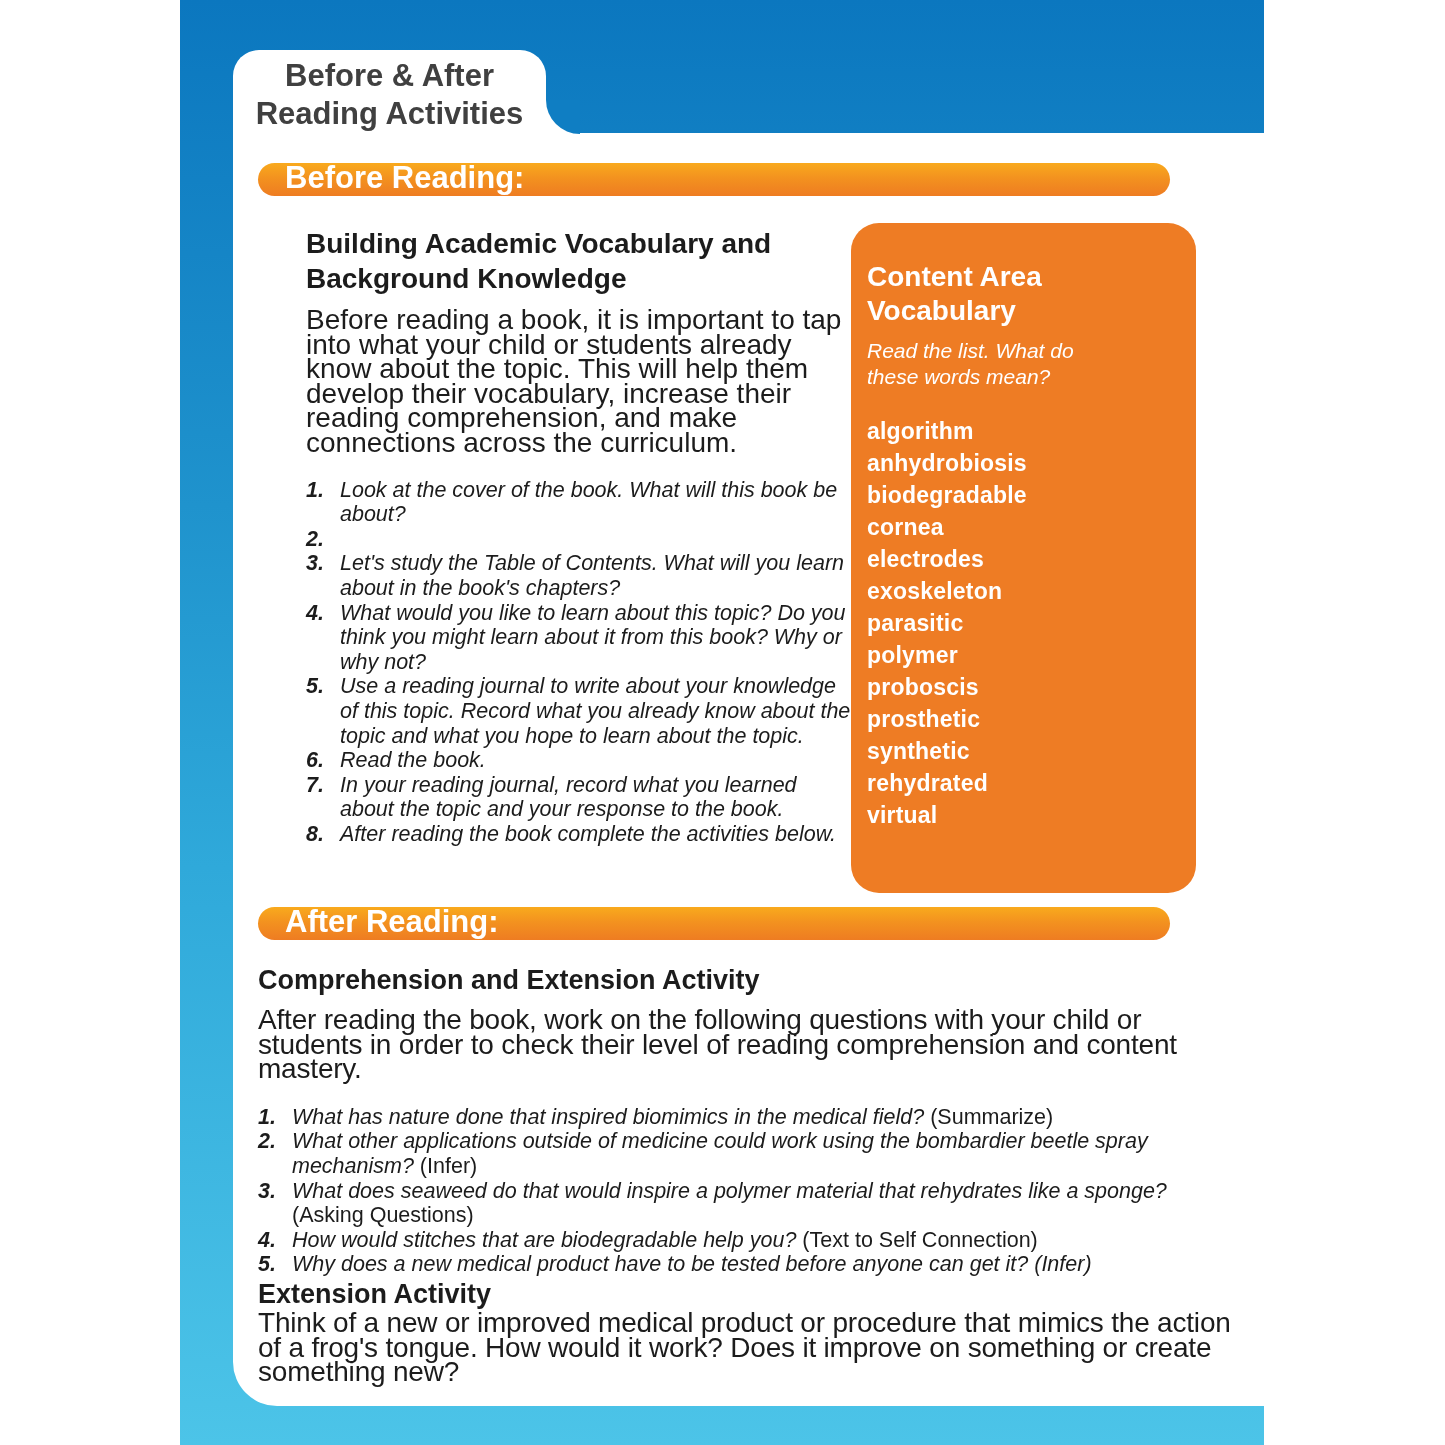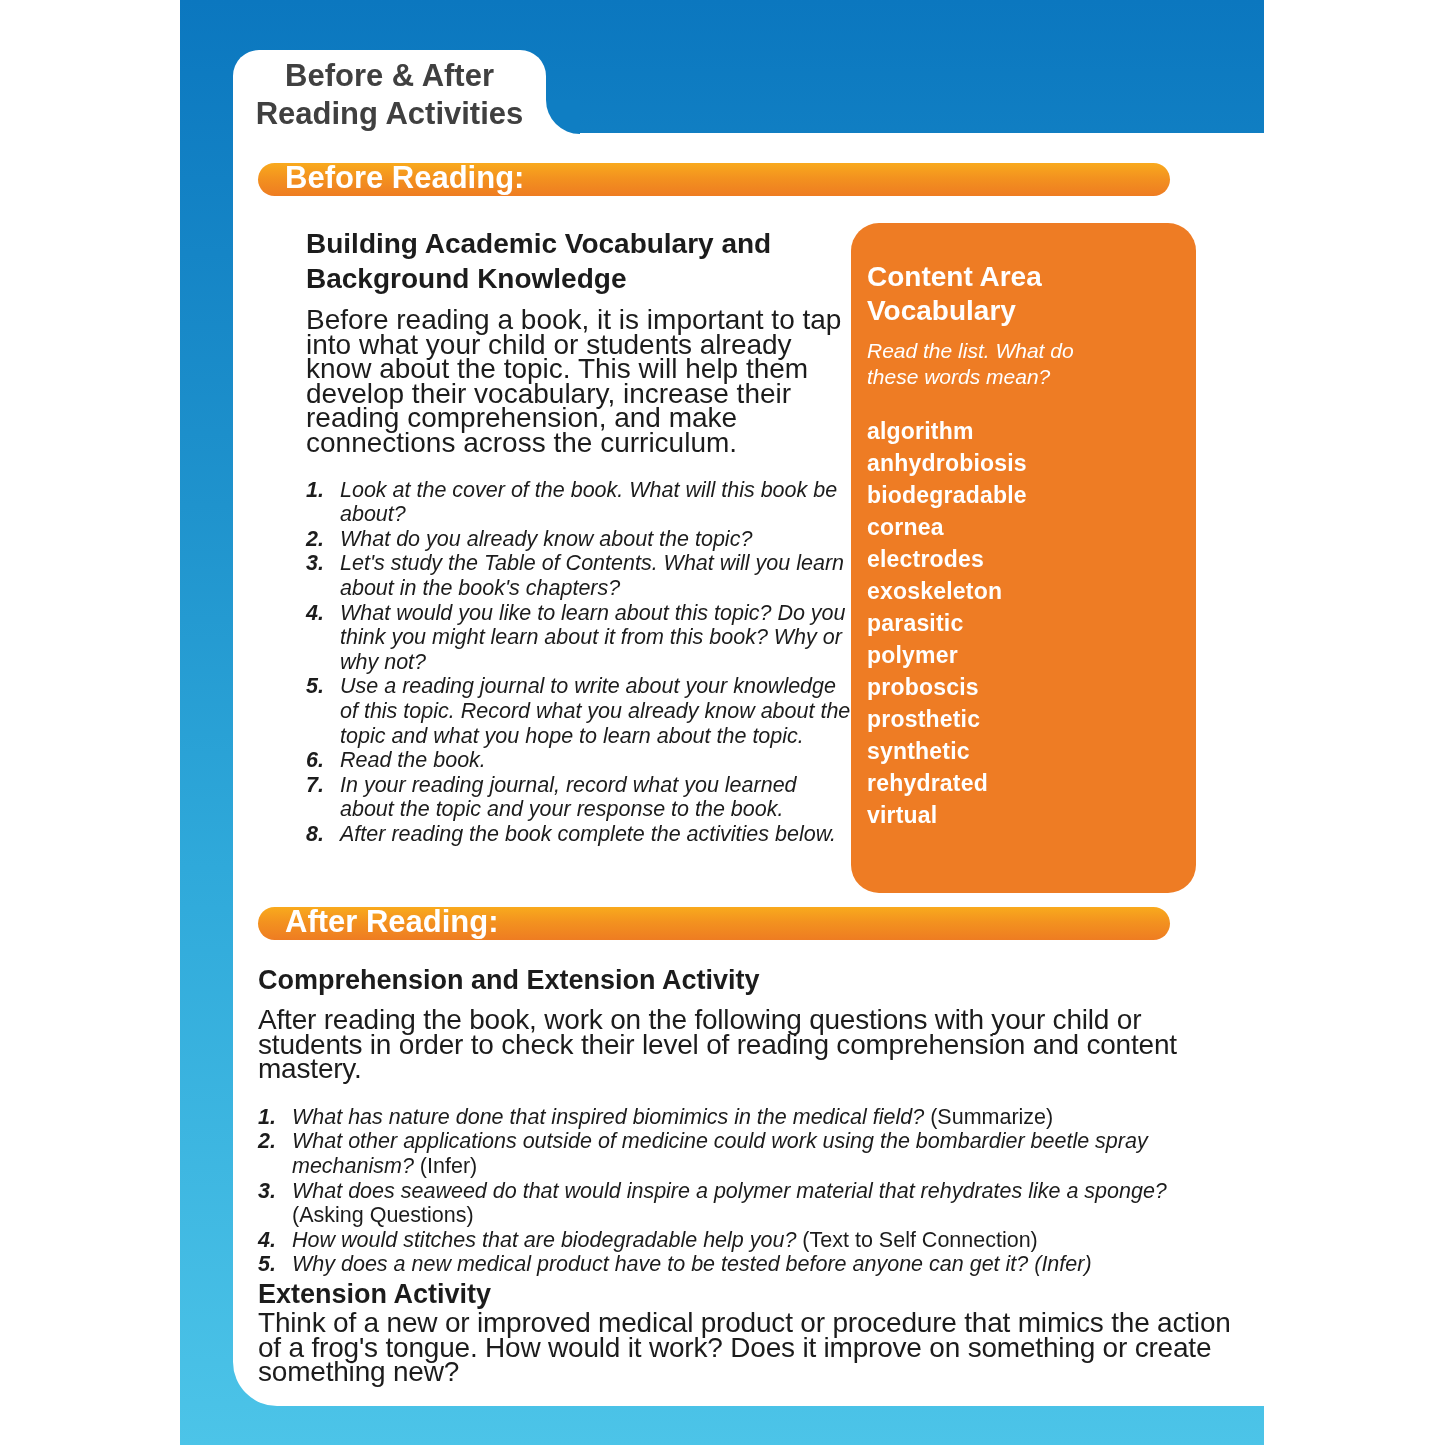--- a/index.html
+++ b/index.html
@@ -88,21 +88,20 @@
 <div class="before-col">
   <h1 class="doc-h">Building Academic Vocabulary and Background Knowledge</h1>
   <div class="body-text intro">Before reading a book, it is important to tap into what your child or students already know about the topic. This will help them develop their vocabulary, increase their reading comprehension, and make connections across the curriculum.</div>
   <div class="num-list">
       <div class="num-item">
         <span class="num">1.</span>
         <span class="txt">Look at the cover of the book. What will this book be about?</span>
       </div>
       <div class="num-item">
         <span class="num">2.</span>
-        <span class="txt">What do you already know about the topic?</span>
       </div>
       <div class="num-item">
         <span class="num">3.</span>
         <span class="txt">Let's study the Table of Contents. What will you learn about in the book's chapters?</span>
       </div>
       <div class="num-item">
         <span class="num">4.</span>
         <span class="txt">What would you like to learn about this topic? Do you think you might learn about it from this book? Why or why not?</span>
       </div>
       <div class="num-item">

